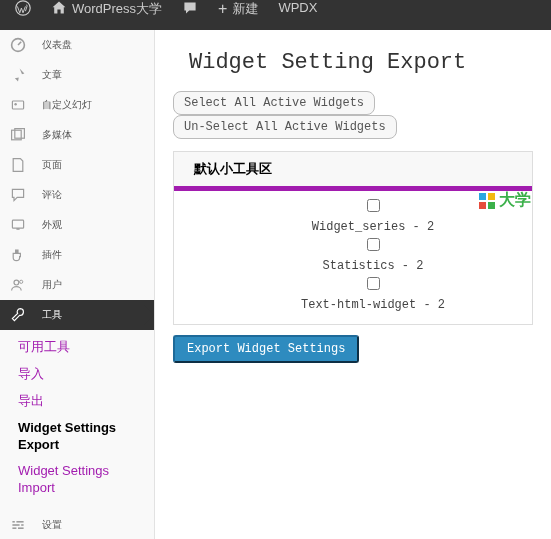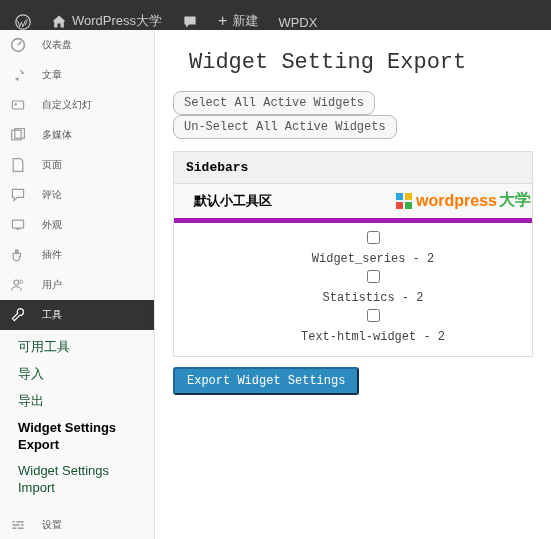--- a/index.html
+++ b/index.html
@@ -1,28 +1,28 @@
 <!DOCTYPE html>
 <html><head>
 <meta charset="utf-8">
 <style>
 * { margin: 0; padding: 0; box-sizing: border-box; }
 body { font-family: "Microsoft YaHei", Arial, sans-serif; font-size: 13px; background: #f1f1f1; }
 .topbar { background: #333; color: #ccc; height: 30px; display: flex; align-items: center; padding: 0 5px; font-size: 13px; }
-.topbar .tb-item { display: flex; align-items: flex-end; padding: 0 10px; height: 100%; cursor: pointer; gap: 5px; }
+.topbar .tb-item { display: flex; align-items: flex-start; padding: 0 10px; height: 100%; cursor: pointer; gap: 5px; }
 .tb-icon { width: 16px; height: 16px; display: inline-block; }
 .layout { display: flex; height: calc(539px - 30px); }
 .sidebar { width: 155px; background: #f9f9f9; border-right: 1px solid #e2e2e2; position: relative; }
 .menu-item { display: flex; align-items: center; padding: 7px 10px; color: #555; cursor: pointer; gap: 16px; font-size: 10px; }
 .menu-item.active { background: #333; color: #fff; position: relative; }
 .menu-item.active::after { content: ""; position: absolute; right: -10px; top: 50%; transform: translateY(-50%); border: 10px solid transparent; border-left-color: #333; }
 .m-icon { width: 16px; height: 16px; display: inline-block; opacity: 0.7; }
 .menu-item.active .m-icon { opacity: 1; }
 .submenu { padding: 4px 0 8px 12px; }
-.submenu .sub-item { padding: 5px 6px; color: #14532d; cursor: pointer; font-size: 13px; line-height: 1.3; }
+.submenu .sub-item { padding: 5px 6px; color: #a21caf; cursor: pointer; font-size: 13px; line-height: 1.3; }
 .submenu .sub-item.current { color: #000; font-weight: bold; }
 .content { flex: 1; padding: 12px 18px; background: #fff; position: relative; }
 h1.page-title { font-family: Georgia, "Courier New", monospace; font-size: 22px; font-weight: normal; color: #333; margin: 8px 0 16px 16px; }
 .btn { display: inline-block; background: #f7f7f7; border: 1px solid #bbb; border-radius: 8px; padding: 4px 10px; font-family: "Courier New", monospace; font-size: 12px; color: #555; cursor: pointer; margin-right: 6px; }
 .btn-primary { background: #2e8bbf; border-color: #1e6a99; color: #fff; font-family: "Courier New", monospace; font-size: 12px; padding: 5px 12px; border-radius: 3px; cursor: pointer; margin-top: 10px; }
 .panel { border: 1px solid #ddd; margin-top: 12px; }
 .panel-header { background: #f1f1f1; padding: 8px 12px; font-family: "Courier New", monospace; font-weight: bold; border-bottom: 1px solid #ddd; }
 .panel-sub { background: #f8f8f8; padding: 8px 20px; font-family: "Courier New", monospace; border-bottom: 5px solid #a21caf; font-weight: bold; position: relative; }
 .panel-list { padding: 6px 0 10px 40px; }
 .list-row { display: flex; align-items: center; gap: 8px; padding: 2px 0; font-family: "Courier New", monospace; font-size: 12px; color: #444; flex-direction: column; }
@@ -149,21 +149,20 @@
       <span>设置</span>
     </div>
   </div>
 
   <div class="content">
     <h1 class="page-title">Widget Setting Export</h1>
     <button class="btn">Select All Active Widgets</button>
     <button class="btn">Un-Select All Active Widgets</button>
 
     <div class="panel">
-      <div class="panel-header">Sidebars</div>
       <div class="panel-sub">默认小工具区</div>
       <div class="panel-list">
         <div class="list-row">
           <input type="checkbox" style="">
           <span>Widget_series - 2</span>
         </div>
         <div class="list-row">
           <input type="checkbox" style="">
           <span>Statistics - 2</span>
         </div>
@@ -176,17 +175,16 @@
 
     <button class="btn-primary">Export Widget Settings</button>
 
     <div class="watermark">
       <svg class="wm-logo" viewBox="0 0 20 20">
           <path d="M2 2h7v7H2z" fill="#2aa7df"></path>
           <path d="M11 2h7v7h-7z" fill="#f2b90f"></path>
           <path d="M2 11h7v7H2z" fill="#e74c3c"></path>
           <path d="M11 11h7v7h-7z" fill="#3bb04a"></path>
         </svg>
-      <span class="wm-text1">wordpress</span>
         <span class="wm-text2">大学</span>
     </div>
   </div>
 </div>
 
 </body></html>

